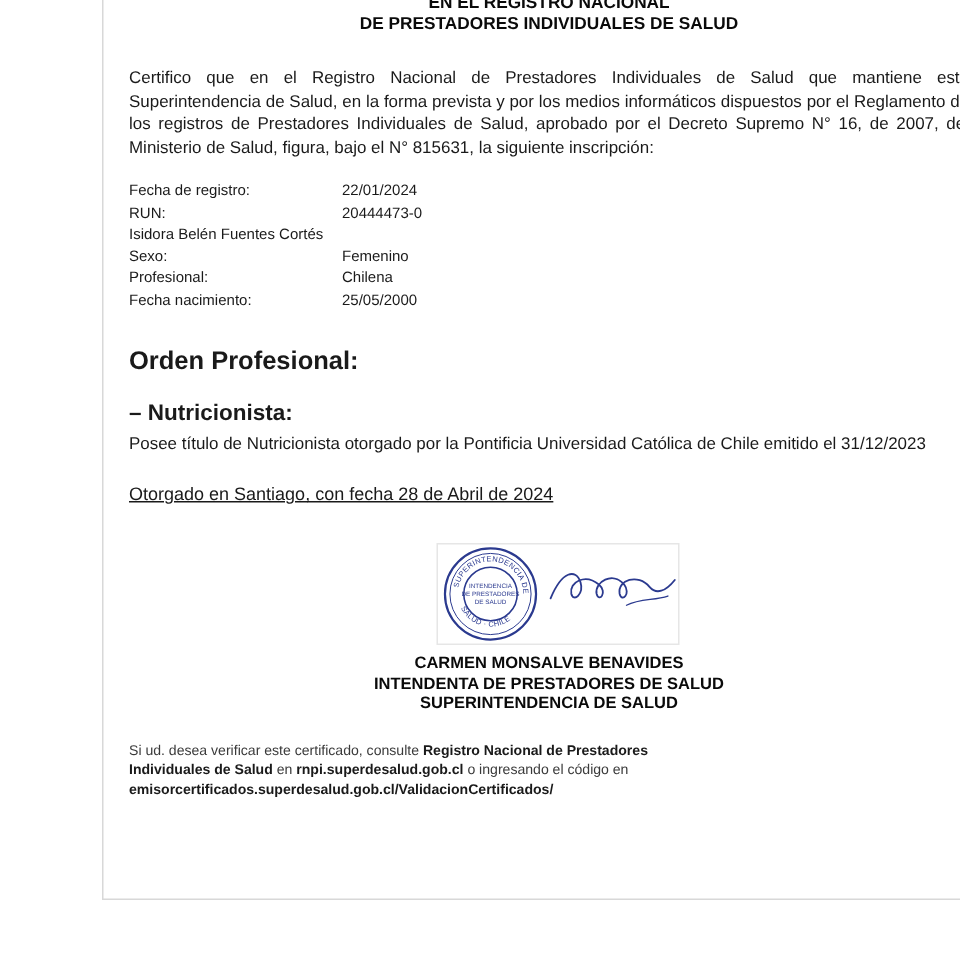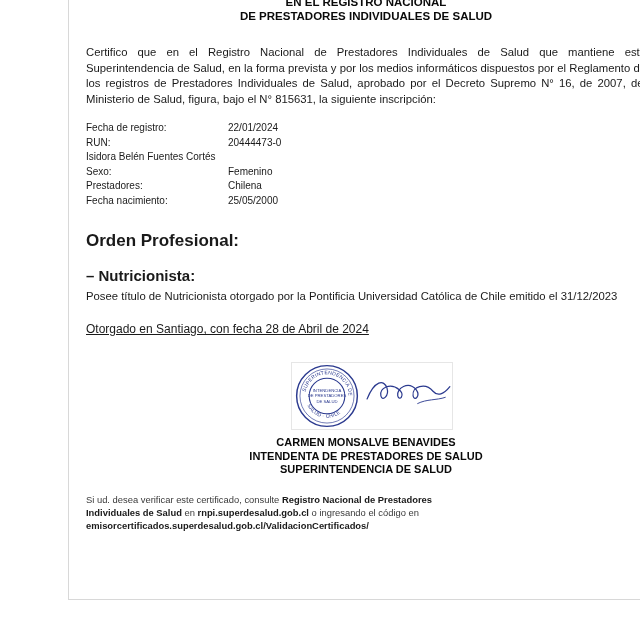--- a/index.html
+++ b/index.html
@@ -169,21 +169,21 @@
         <div class="field-value">20444473-0</div>
       </div>
       <div class="field-row">
         <div class="field-value">Isidora Belén Fuentes Cortés</div>
       </div>
       <div class="field-row">
         <div class="field-label">Sexo:</div>
         <div class="field-value">Femenino</div>
       </div>
       <div class="field-row">
-        <div class="field-label">Prestadores:</div>
+        <div class="field-label">Profesional:</div>
         <div class="field-value">Chilena</div>
       </div>
       <div class="field-row">
         <div class="field-label">Fecha nacimiento:</div>
         <div class="field-value">25/05/2000</div>
       </div>
     </div>
 
     <div class="section-head">Orden Profesional:</div>
 

